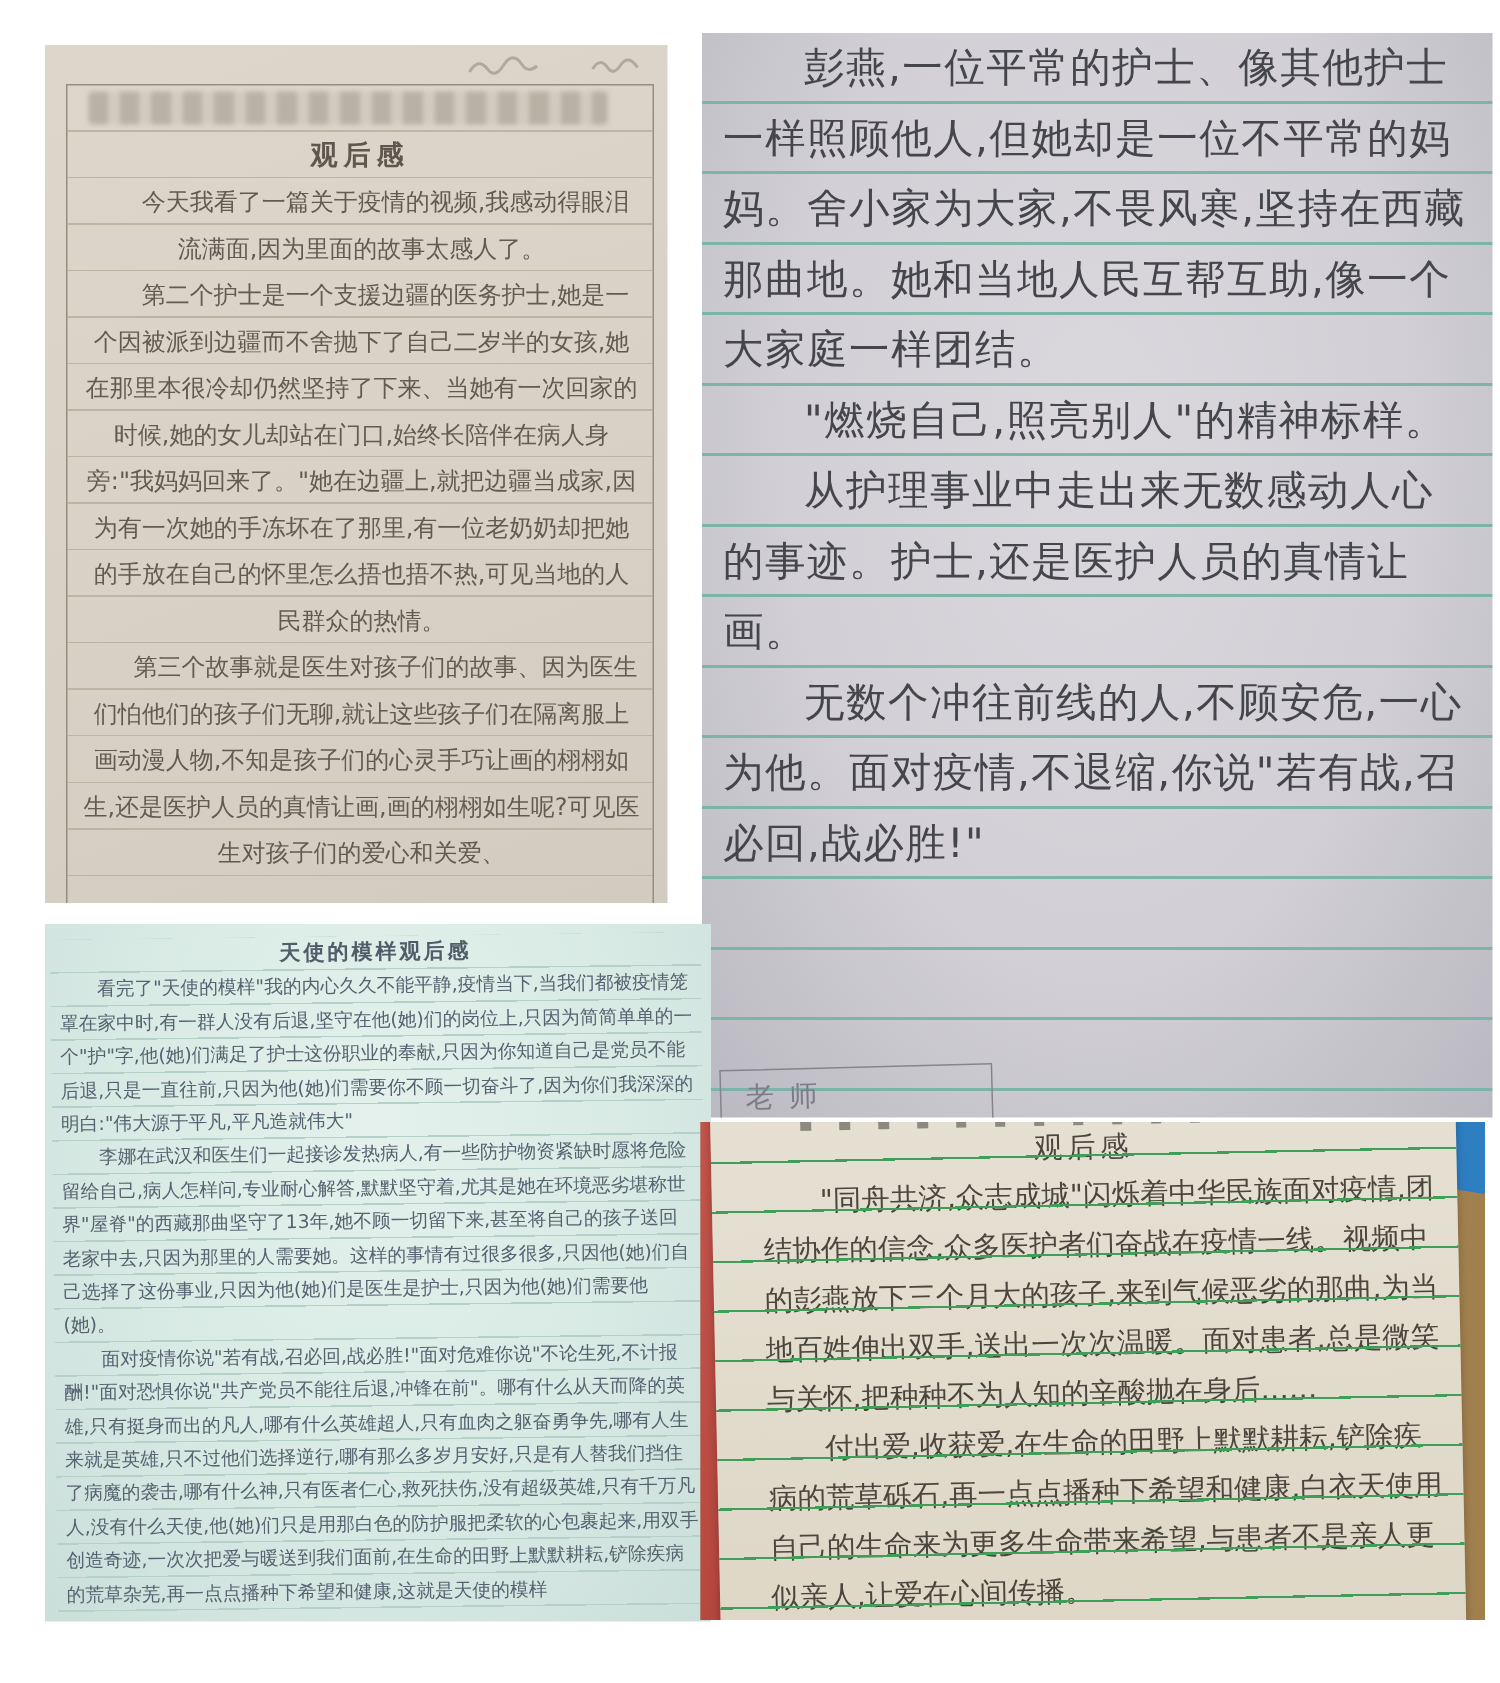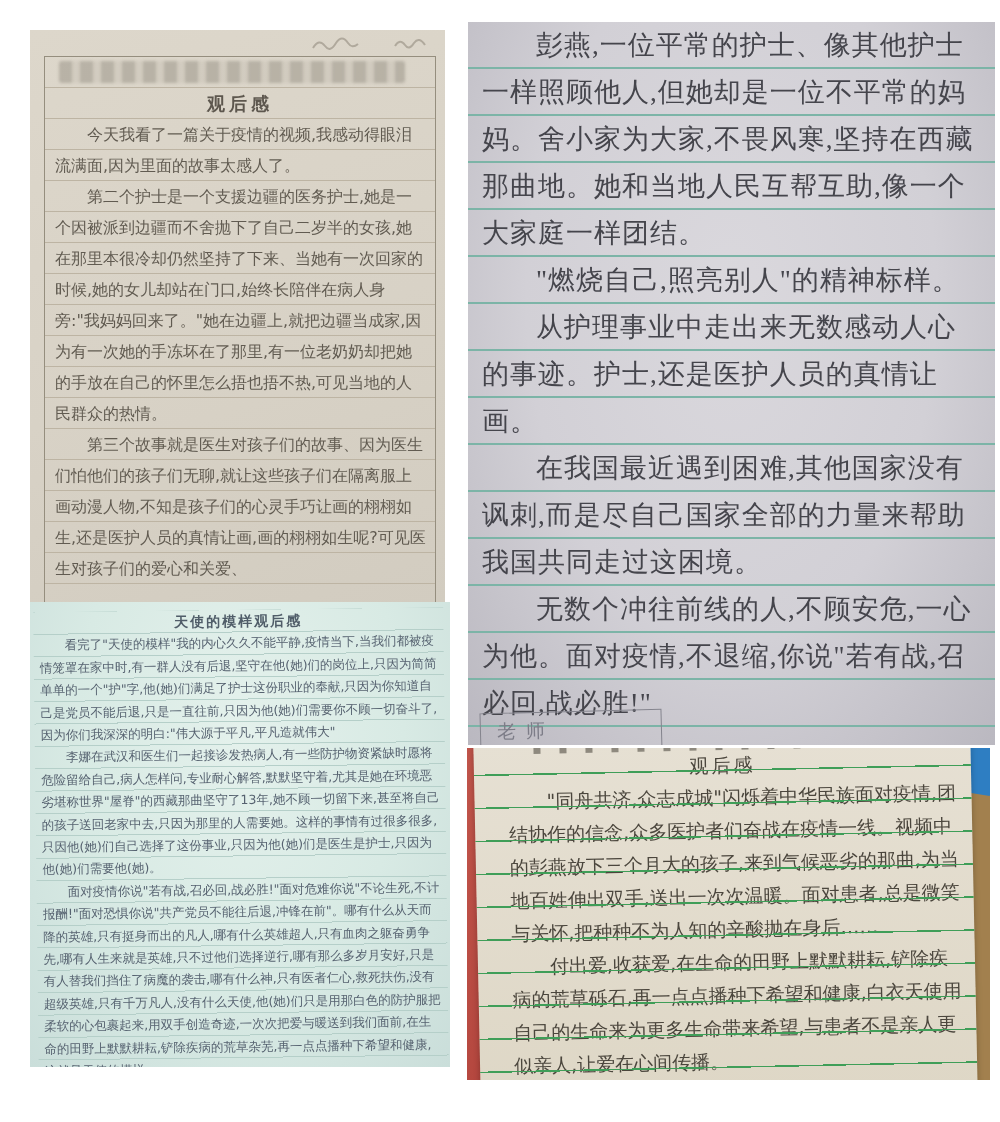--- a/index.html
+++ b/index.html
@@ -13,39 +13,39 @@
   #photo1{left:30px;top:30px;width:415px;height:572px;
     background:linear-gradient(160deg,#ddd7cb 0%,#d8d2c6 55%,#d2ccc0 100%);}
   #photo1 .frame{position:absolute;left:14px;right:9px;top:26px;bottom:-2px;
     border:1px solid #958e7e;border-bottom:none;
     background:repeating-linear-gradient(180deg,rgba(0,0,0,0) 0 30px,#bdb4a3 30px 31px);}
   #photo1 .bleed{height:22px;margin:4px 30px 5px 14px;border-radius:3px;
     background:repeating-linear-gradient(90deg,rgba(125,119,107,.38) 0 13px,rgba(125,119,107,.10) 13px 21px);
     filter:blur(1.6px);}
   #photo1 .title{height:31px;line-height:31px;text-align:center;
     font-size:18px;letter-spacing:4px;color:#5d574e;font-weight:bold;}
-  #photo1 .body{padding:0 8px 0 10px;color:#615b51;font-size:16px;line-height:31px;}
+  #photo1 .body{padding:0 8px 0 10px;color:#615b51;font-size:16px;line-height:31px;text-align:center;}
   #photo1 p{margin:0;text-indent:2em;}
   .scribble{position:absolute;right:6px;top:2px;opacity:.55;}
 
   
   #photo2{left:468px;top:22px;width:527px;height:723px;
     background:radial-gradient(ellipse at 50% 38%,#dad8dd 0%,#d2d0d6 55%,#bab8c0 100%);}
   #photo2 .lines{position:absolute;left:0;right:0;top:0;bottom:0;
     background:repeating-linear-gradient(180deg,rgba(0,0,0,0) 0 45px,#7cb4a7 45px 47px);}
   #photo2 .body{position:absolute;left:14px;right:12px;top:0;
     color:#45454c;font-size:27px;line-height:47px;}
-  #photo2 p{margin:0;text-indent:2em;letter-spacing:1px;font-family:Liberation Serif, serif;}
+  #photo2 p{margin:0;text-indent:2em;letter-spacing:1px;}
   #photo2 .teacherbox{position:absolute;left:12px;bottom:-8px;width:182px;height:42px;
     border:1px solid #84848d;transform:rotate(-1.5deg);
     color:#7d7d88;font-size:19px;letter-spacing:10px;padding:5px 0 0 16px;box-sizing:border-box;}
 
   
-  #photo3{left:30px;top:602px;width:420px;height:465px;
-    background:radial-gradient(ellipse at 50% 28%,#e4f1ec 0%,#d8eae4 55%,#cadeda 100%);}
+  #photo3{left:30px;top:616px;width:420px;height:465px;
+    background:radial-gradient(ellipse at 50% 28%,#e4f1ec 0%,#d8eae4 55%,#cadeda 100%);padding-left:24px;}
   #photo3 .inner{position:absolute;left:6px;right:4px;top:8px;bottom:-6px;
     transform:rotate(-0.7deg);
     background:repeating-linear-gradient(180deg,rgba(0,0,0,0) 0 21.4px,#b5cfc9 21.4px 22.4px);}
   #photo3 .title{height:22.4px;line-height:22.4px;text-align:center;
     font-size:14px;letter-spacing:2px;color:#505d69;font-weight:bold;}
   #photo3 .body{padding:0 6px;color:#566270;font-size:12.5px;line-height:22.4px;}
   #photo3 p{margin:0;text-indent:2em;}
 
   
   #photo4{left:467px;top:748px;width:523px;height:332px;background:#a2804e;}
@@ -88,21 +88,20 @@
       </div>
     </div>
   </div>
 
   <div class="photo" id="photo2">
     <div class="lines"></div>
     <div class="body">
       <p>彭燕,一位平常的护士、像其他护士一样照顾他人,但她却是一位不平常的妈妈。舍小家为大家,不畏风寒,坚持在西藏那曲地。她和当地人民互帮互助,像一个大家庭一样团结。</p>
       <p>"燃烧自己,照亮别人"的精神标样。</p>
       <p>从护理事业中走出来无数感动人心的事迹。护士,还是医护人员的真情让画。</p>
-      <p>在我国最近遇到困难,其他国家没有讽刺,而是尽自己国家全部的力量来帮助我国共同走过这困境。</p>
       <p>无数个冲往前线的人,不顾安危,一心为他。面对疫情,不退缩,你说"若有战,召必回,战必胜!"</p>
 
     </div>
     <div class="teacherbox">老师</div>
   </div>
 
   <div class="photo" id="photo3">
     <div class="inner">
       <div class="title">天使的模样观后感</div>
       <div class="body">

